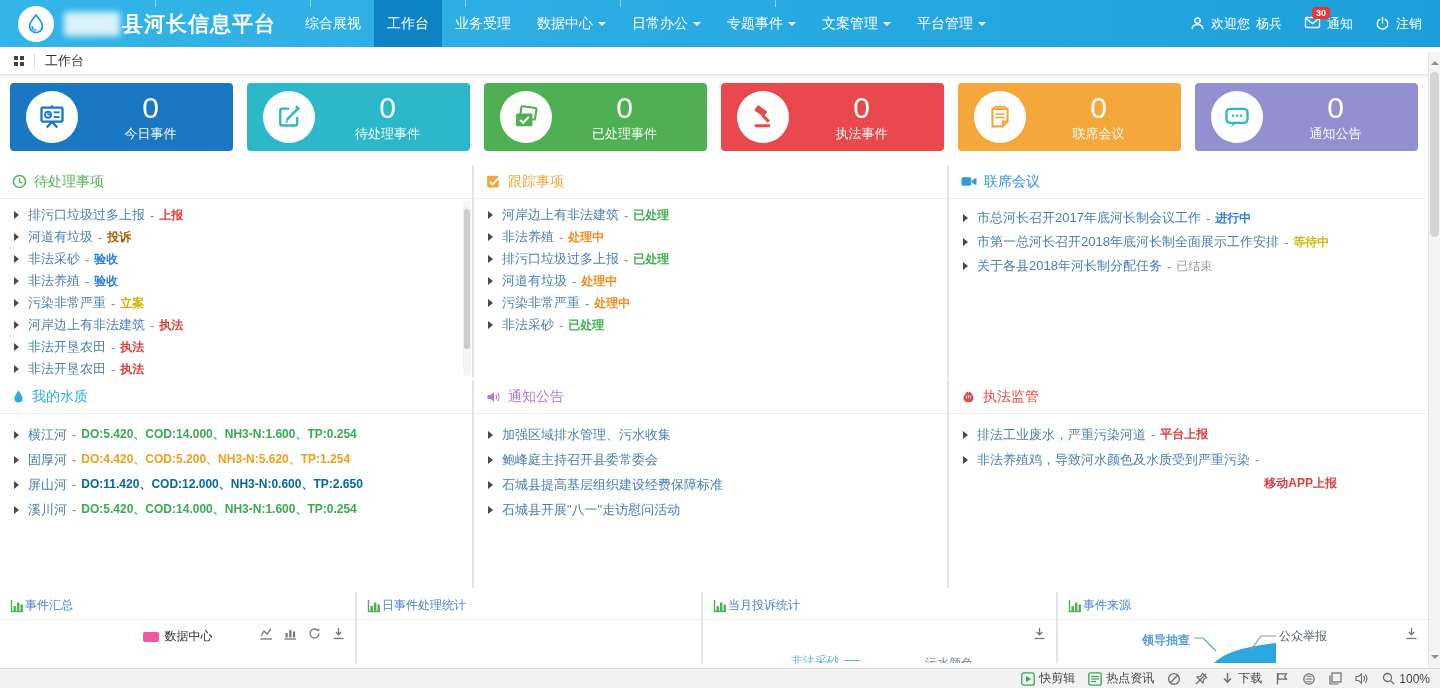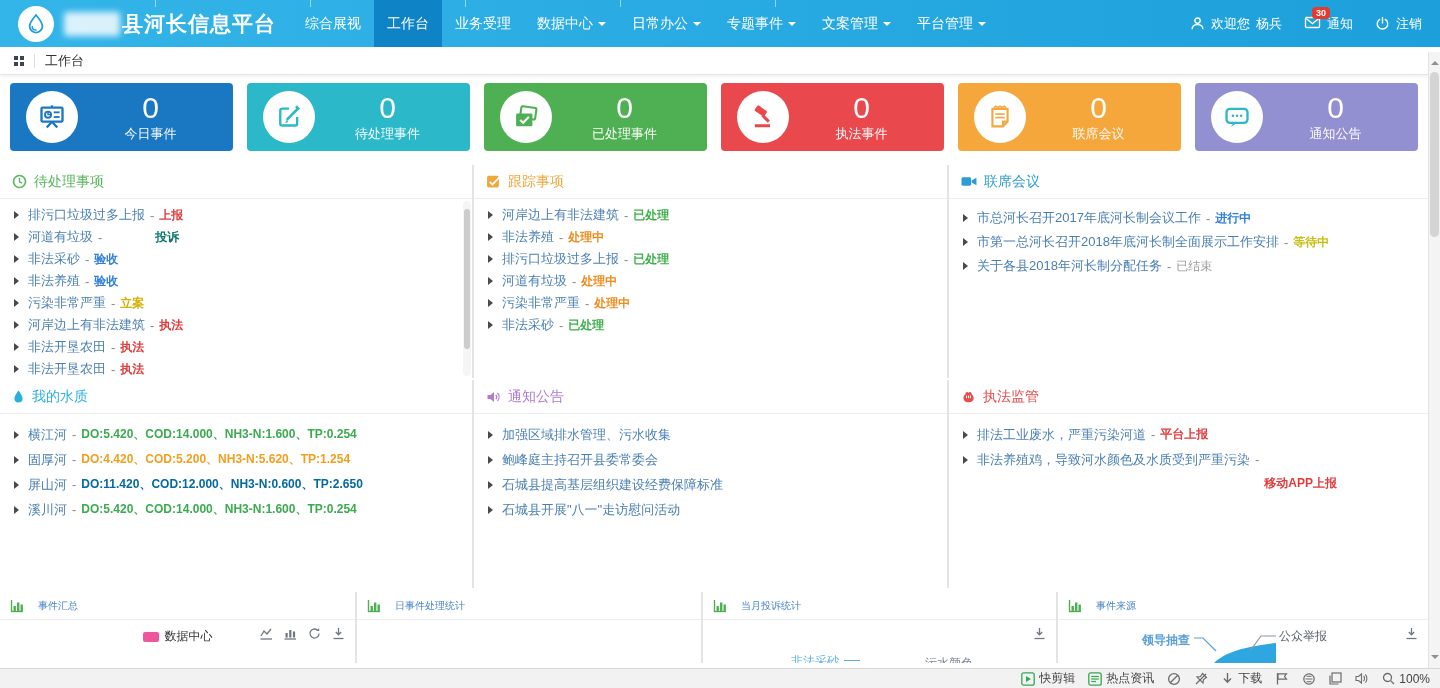--- a/index.html
+++ b/index.html
@@ -46,21 +46,21 @@
   .p-link{color:#4a7fb0}
   .dash{color:#888;margin:0 5px}
   .p-status{font-weight:bold;font-size:12px}
   .p-status.muted{font-weight:normal}
   .metrics{font-weight:bold;font-size:12px}
   .p-scroll{position:absolute;right:1px;top:36px;bottom:2px;width:8px;background:#f5f5f5;border-radius:4px}
   .p-thumb{position:absolute;left:1px;right:1px;top:8px;height:80%;background:#cccccc;border-radius:4px}
   
   .charts-row{display:grid;grid-template-columns:355px 344px 353px 1fr;gap:2px;background:#e4e4e4;margin-right:12px;height:71px}
   .chart{background:#fff;position:relative;overflow:hidden}
-  .chart-h{height:28px;display:flex;align-items:center;gap:14px;padding:0 10px;border-bottom:1px solid #ececec;font-size:10px;color:#4a84c8}
+  .chart-h{height:28px;display:flex;align-items:center;gap:1px;padding:0 10px;border-bottom:1px solid #ececec;font-size:12px;color:#4a84c8}
   .chart-b{position:relative;height:43px}
   .legend{position:absolute;top:8px;left:0;right:0;display:flex;justify-content:center;align-items:center;gap:6px;font-size:12px;color:#333;cursor:pointer}
   .swatch{width:16px;height:10px;border-radius:2px}
   .toolbox{position:absolute;top:7px;right:10px;display:flex;gap:11px;align-items:center}
   .toolbox svg{cursor:pointer}
   .pie-label{position:absolute;font-size:12px;white-space:nowrap}
   
   .taskbar{position:absolute;left:0;right:0;bottom:0;height:20px;background:#f2f2f2;border-top:1px solid #d8d8d8;display:flex;align-items:center;justify-content:flex-end;gap:13px;padding:0 10px;font-size:12px;color:#444;z-index:5}
   .tb-item{display:flex;align-items:center;gap:4px;cursor:pointer;white-space:nowrap}
   
@@ -264,21 +264,21 @@
       <div class="p-item">
           <i class="tri"></i>
           <span class="p-link">排污口垃圾过多上报</span>
           <span class="dash">-</span>
           <span class="p-status" style="color: rgb(224, 60, 60);">上报</span>
         </div>
       <div class="p-item">
           <i class="tri"></i>
           <span class="p-link">河道有垃圾</span>
           <span class="dash">-</span>
-          <span class="p-status" style="color: #0f766e; margin-left: 48px;">投诉</span>
+          <span class="p-status" style="color: #a16207;">投诉</span>
         </div>
       <div class="p-item">
           <i class="tri"></i>
           <span class="p-link">非法采砂</span>
           <span class="dash">-</span>
           <span class="p-status" style="color: rgb(47, 126, 216);">验收</span>
         </div>
       <div class="p-item">
           <i class="tri"></i>
           <span class="p-link">非法养殖</span>

